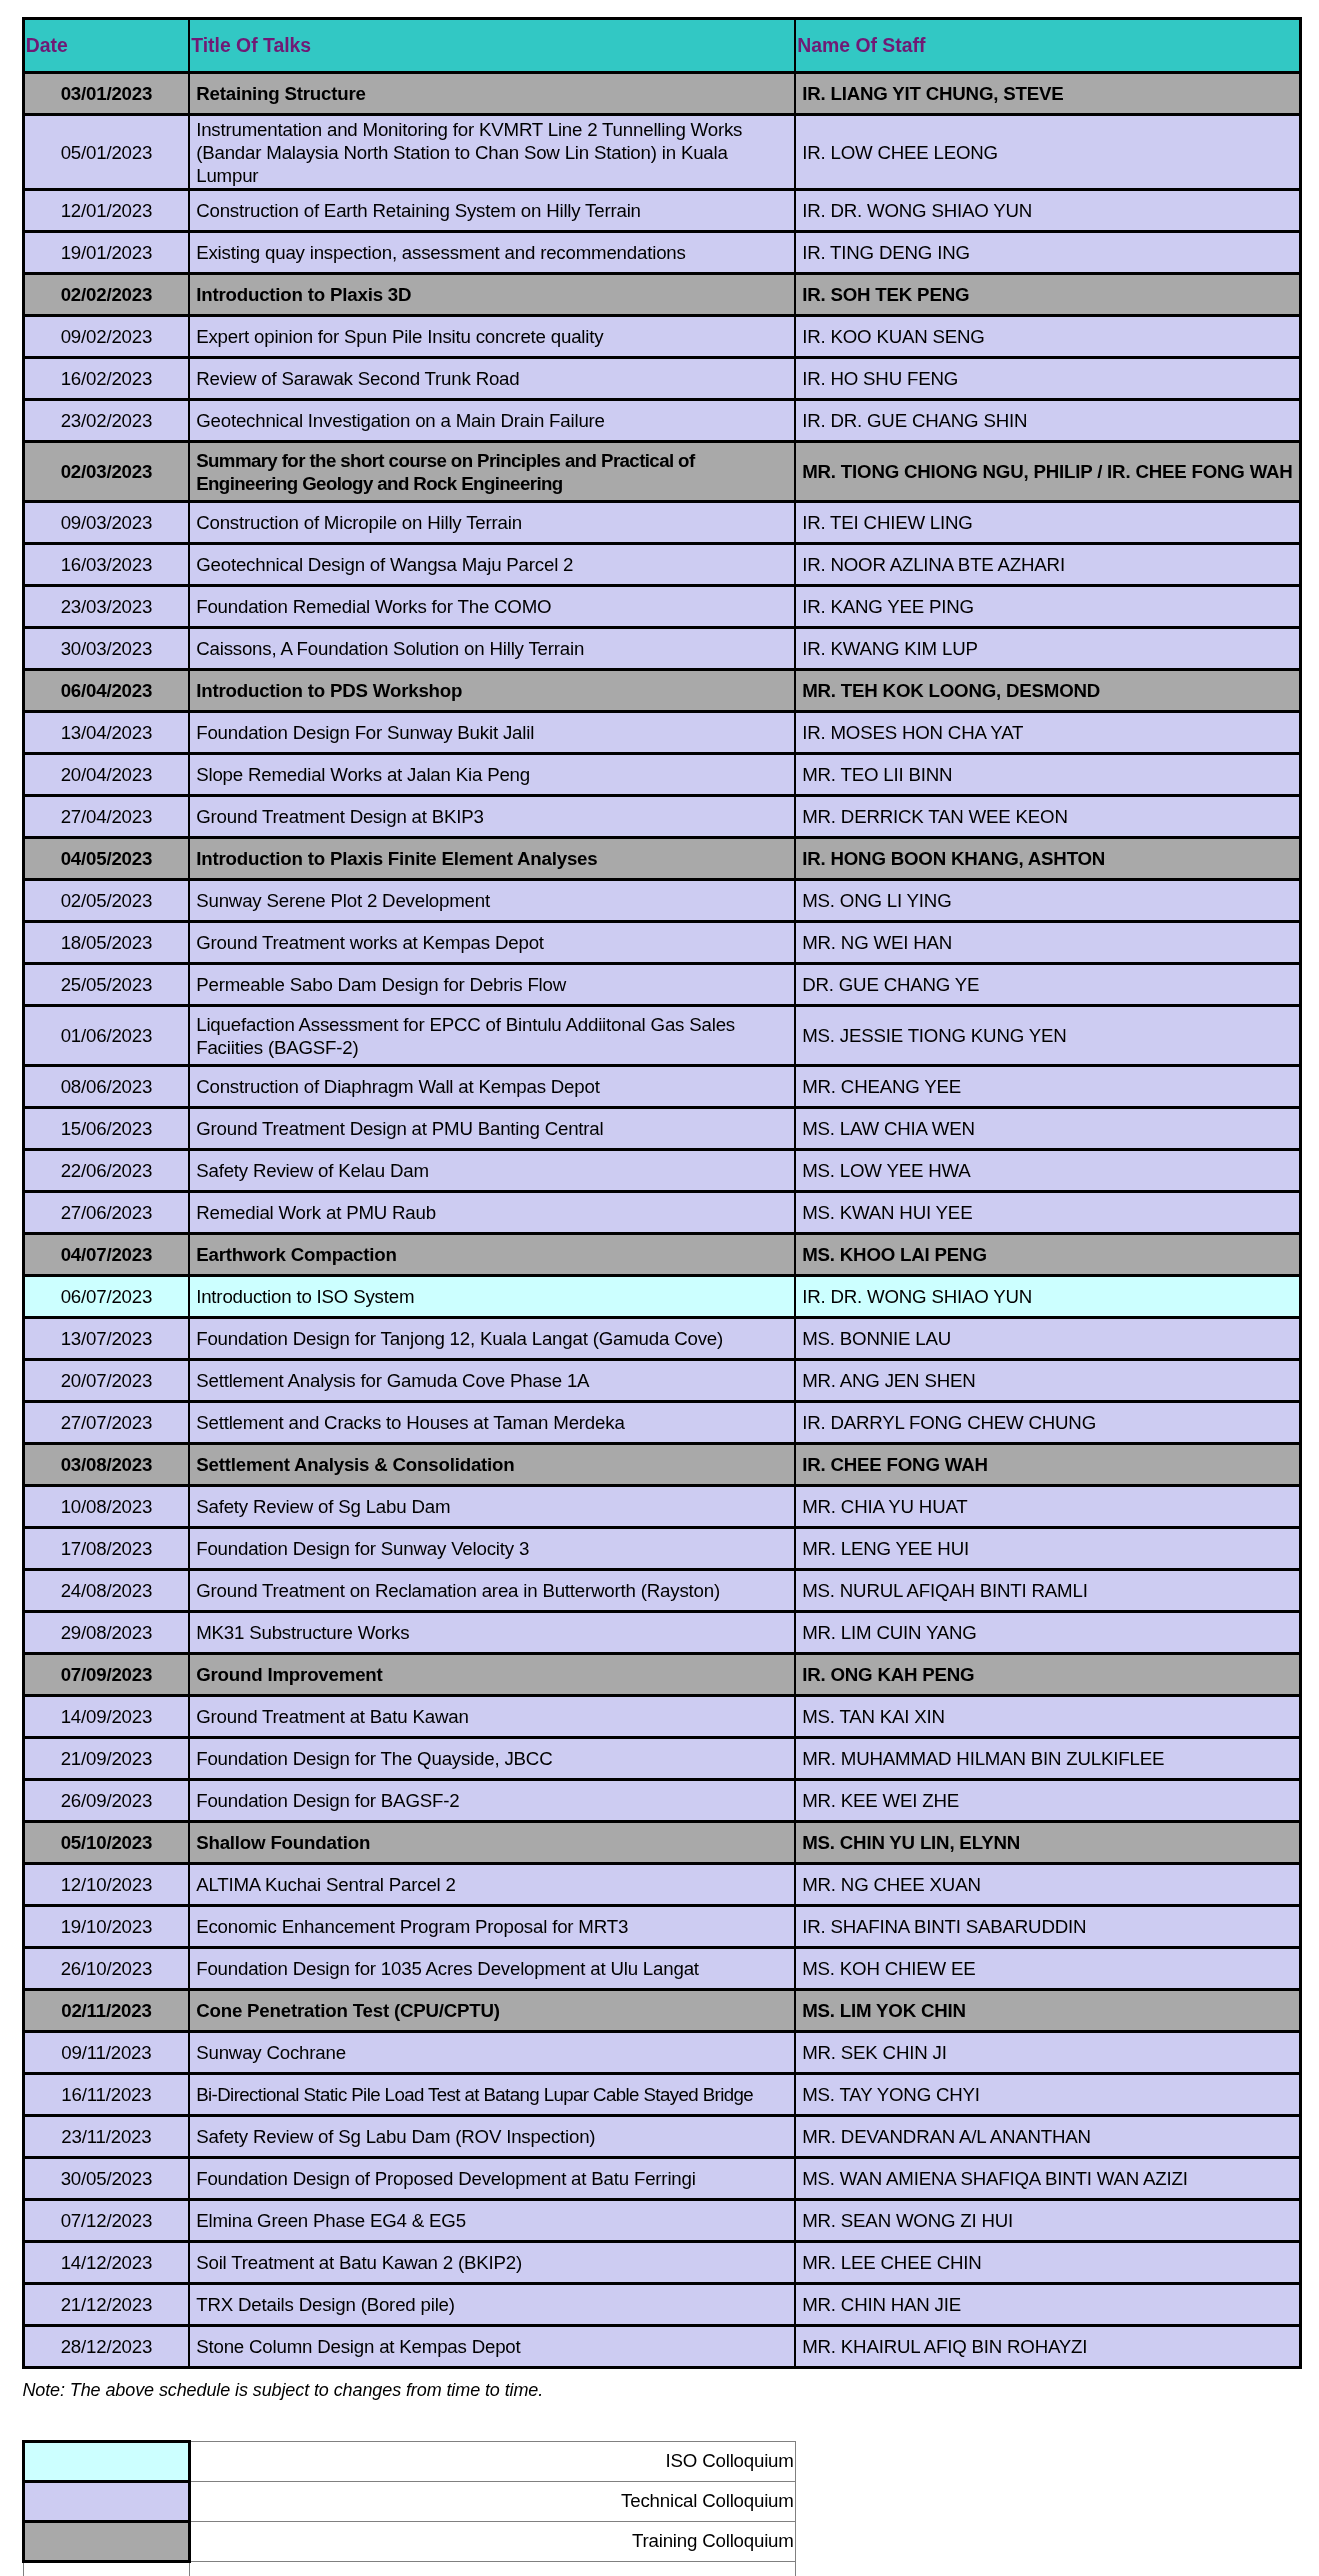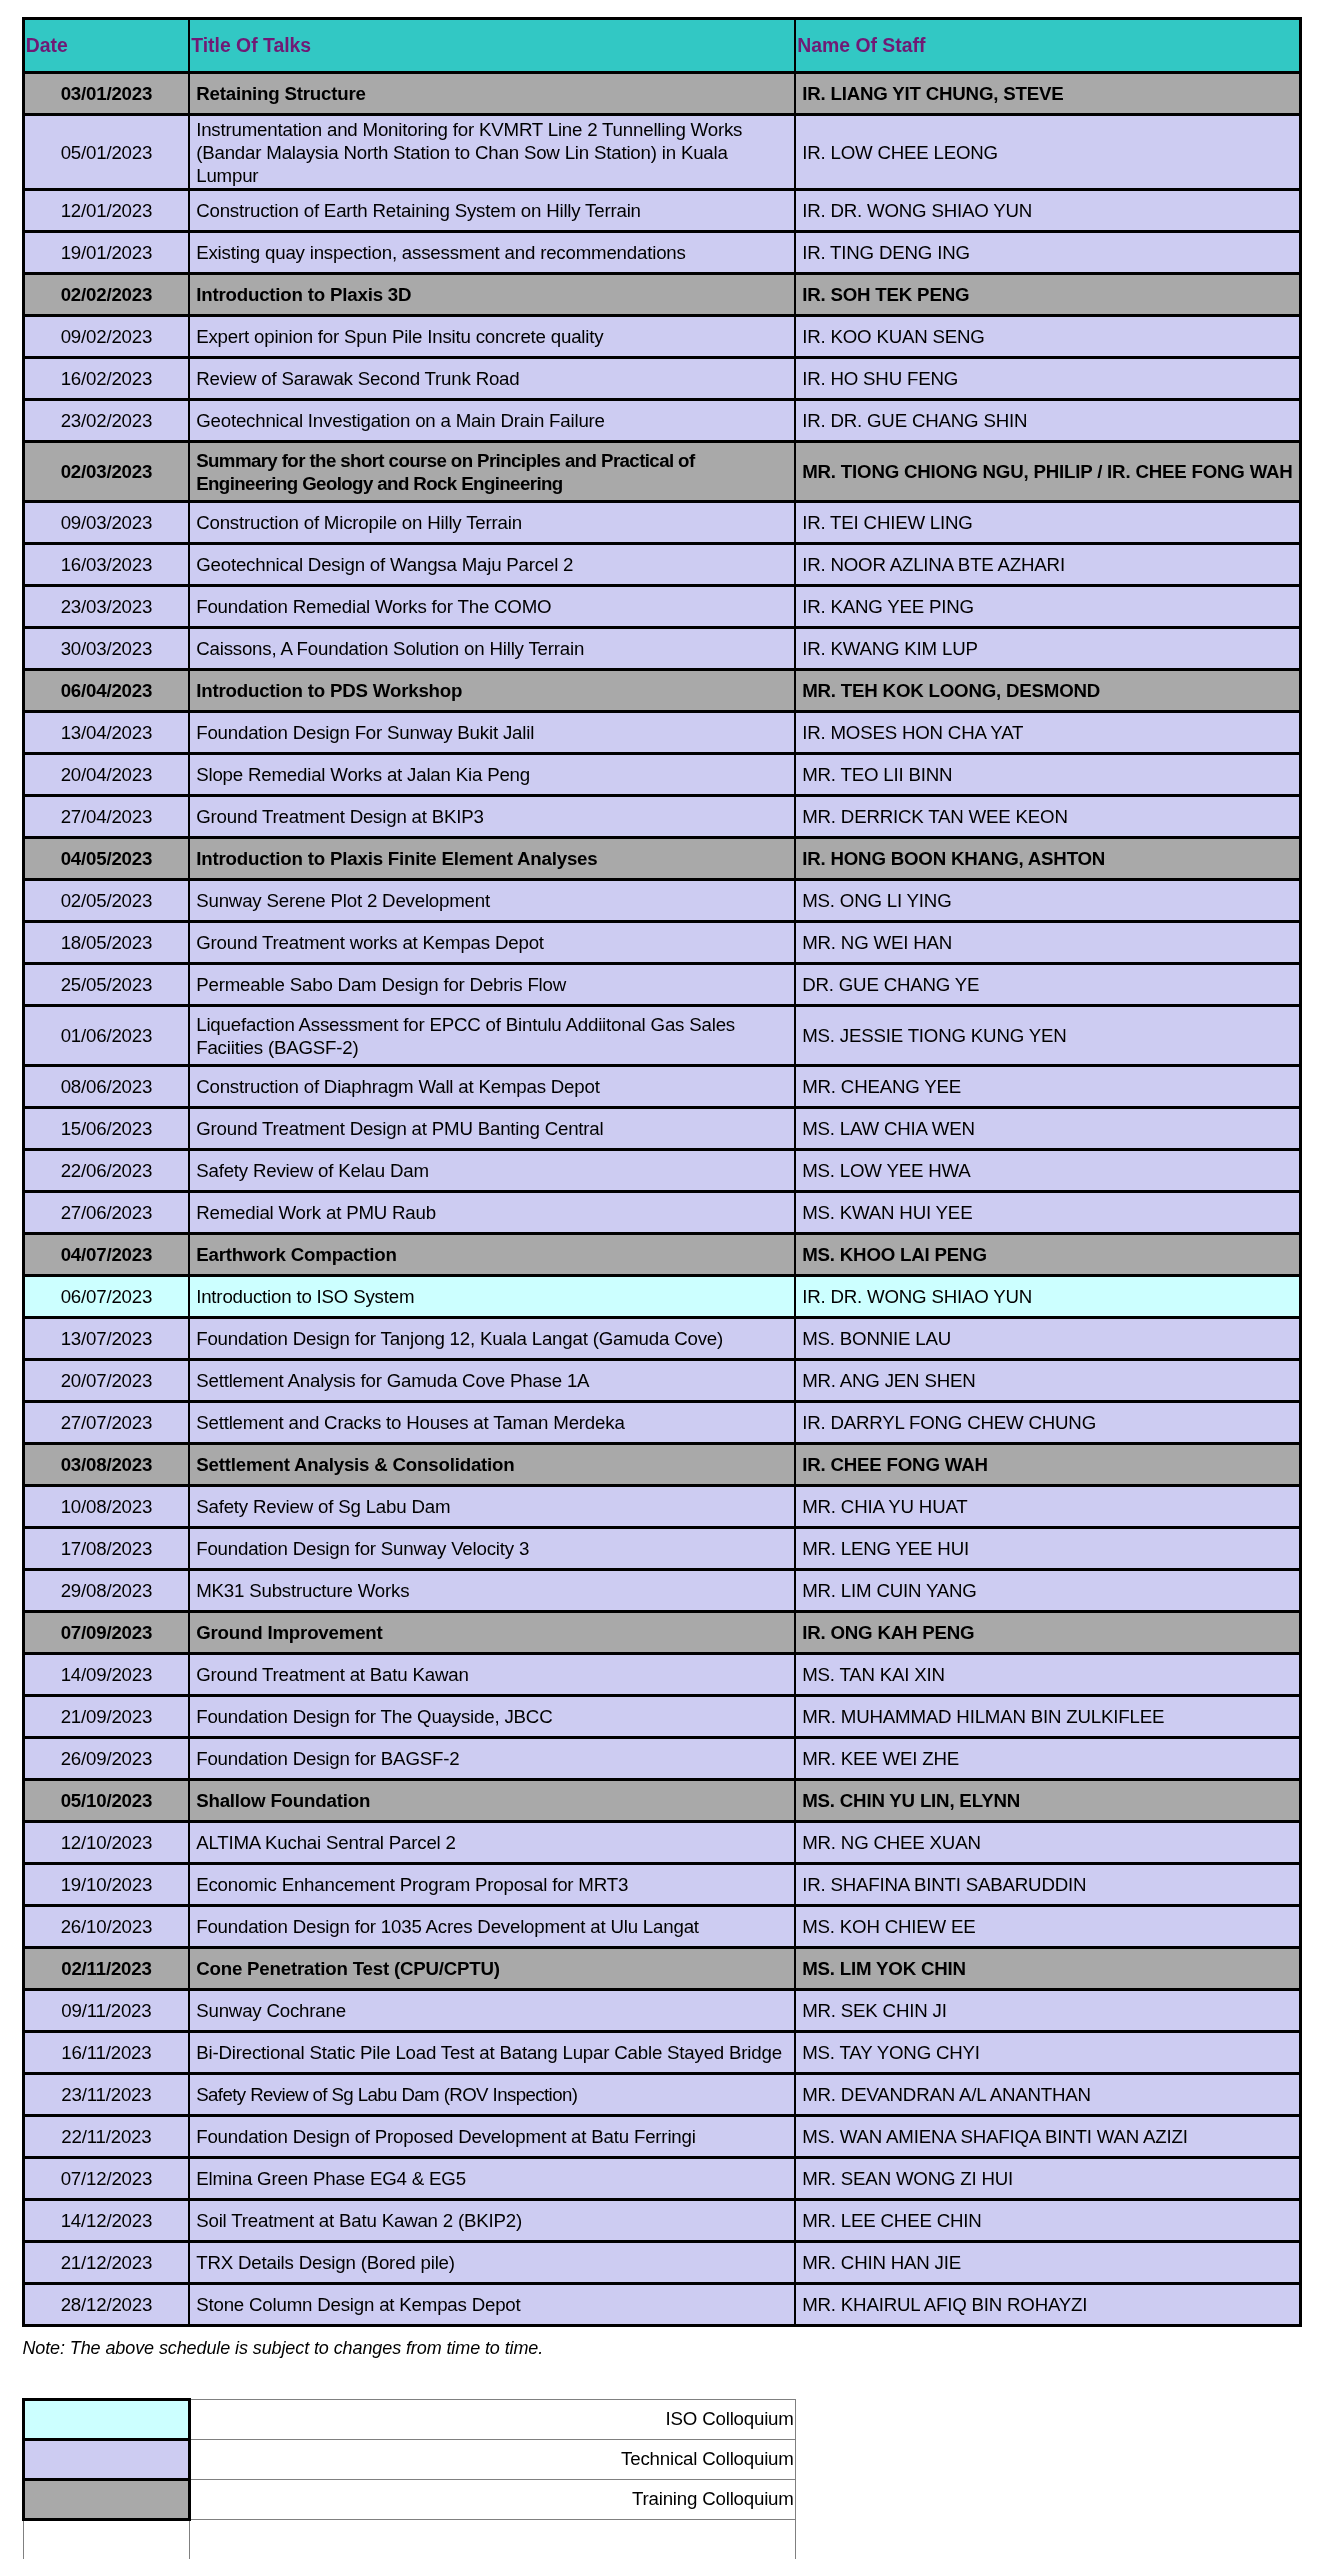--- a/index.html
+++ b/index.html
@@ -246,20 +246,25 @@
         <td class="date">10/08/2023</td>
         <td class="title">Safety Review of Sg Labu Dam</td>
         <td class="staff">MR. CHIA YU HUAT</td>
       </tr>
       <tr class="technical">
         <td class="date">17/08/2023</td>
         <td class="title">Foundation Design for Sunway Velocity 3</td>
         <td class="staff">MR. LENG YEE HUI</td>
       </tr>
       <tr class="technical">
+        <td class="date">24/08/2023</td>
+        <td class="title">Ground Treatment on Reclamation area in Butterworth (Rayston)</td>
+        <td class="staff">MS. NURUL AFIQAH BINTI RAMLI</td>
+      </tr>
+      <tr class="technical">
         <td class="date">29/08/2023</td>
         <td class="title">MK31 Substructure Works</td>
         <td class="staff">MR. LIM CUIN YANG</td>
       </tr>
       <tr class="training">
         <td class="date">07/09/2023</td>
         <td class="title">Ground Improvement</td>
         <td class="staff">IR. ONG KAH PENG</td>
       </tr>
       <tr class="technical">
@@ -311,21 +316,21 @@
         <td class="date">16/11/2023</td>
         <td class="title">Bi-Directional Static Pile Load Test at Batang Lupar Cable Stayed Bridge</td>
         <td class="staff">MS. TAY YONG CHYI</td>
       </tr>
       <tr class="technical">
         <td class="date">23/11/2023</td>
         <td class="title">Safety Review of Sg Labu Dam (ROV Inspection)</td>
         <td class="staff">MR. DEVANDRAN A/L ANANTHAN</td>
       </tr>
       <tr class="technical">
-        <td class="date">22/11/2023</td>
+        <td class="date">30/05/2023</td>
         <td class="title">Foundation Design of Proposed Development at Batu Ferringi</td>
         <td class="staff">MS. WAN AMIENA SHAFIQA BINTI WAN AZIZI</td>
       </tr>
       <tr class="technical">
         <td class="date">07/12/2023</td>
         <td class="title">Elmina Green Phase EG4 &amp; EG5</td>
         <td class="staff">MR. SEAN WONG ZI HUI</td>
       </tr>
       <tr class="technical">
         <td class="date">14/12/2023</td>

